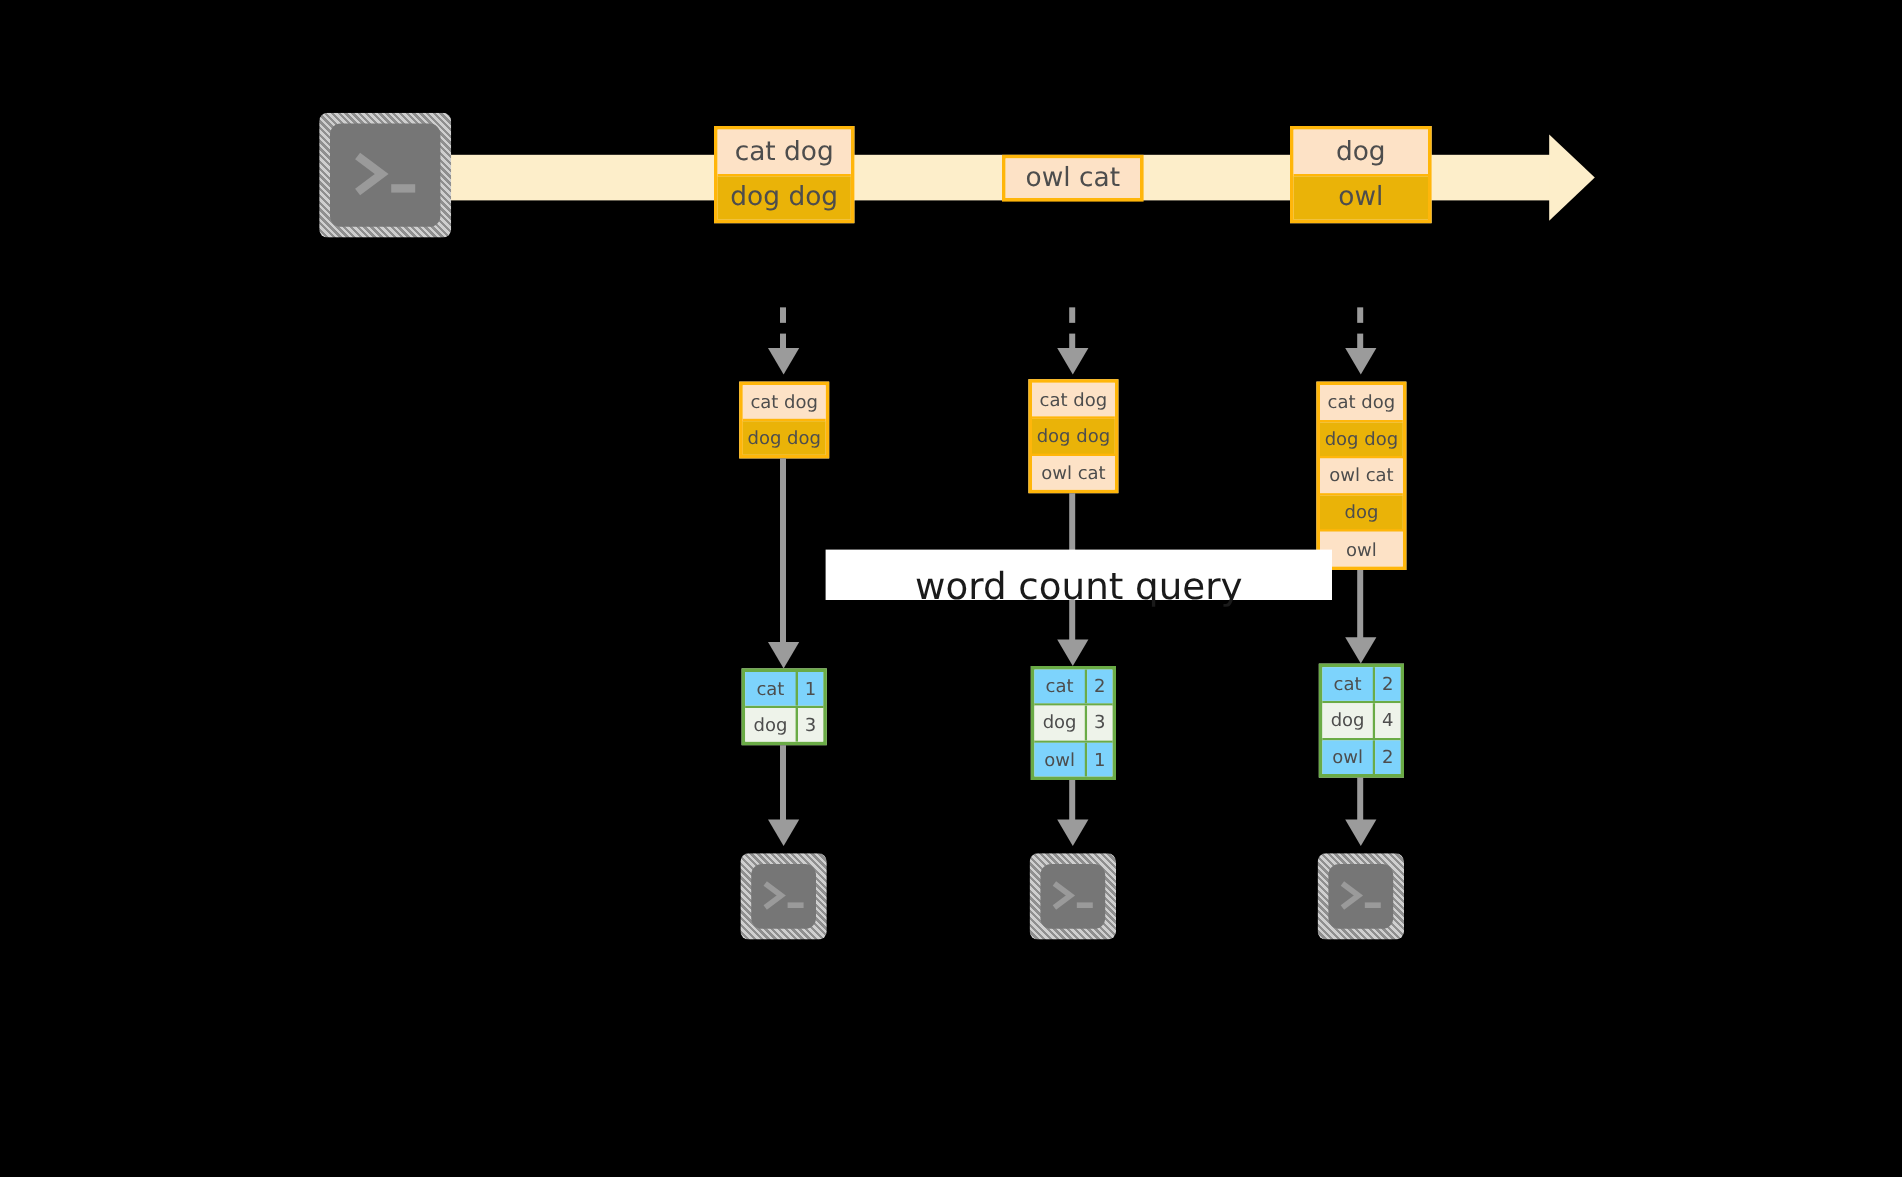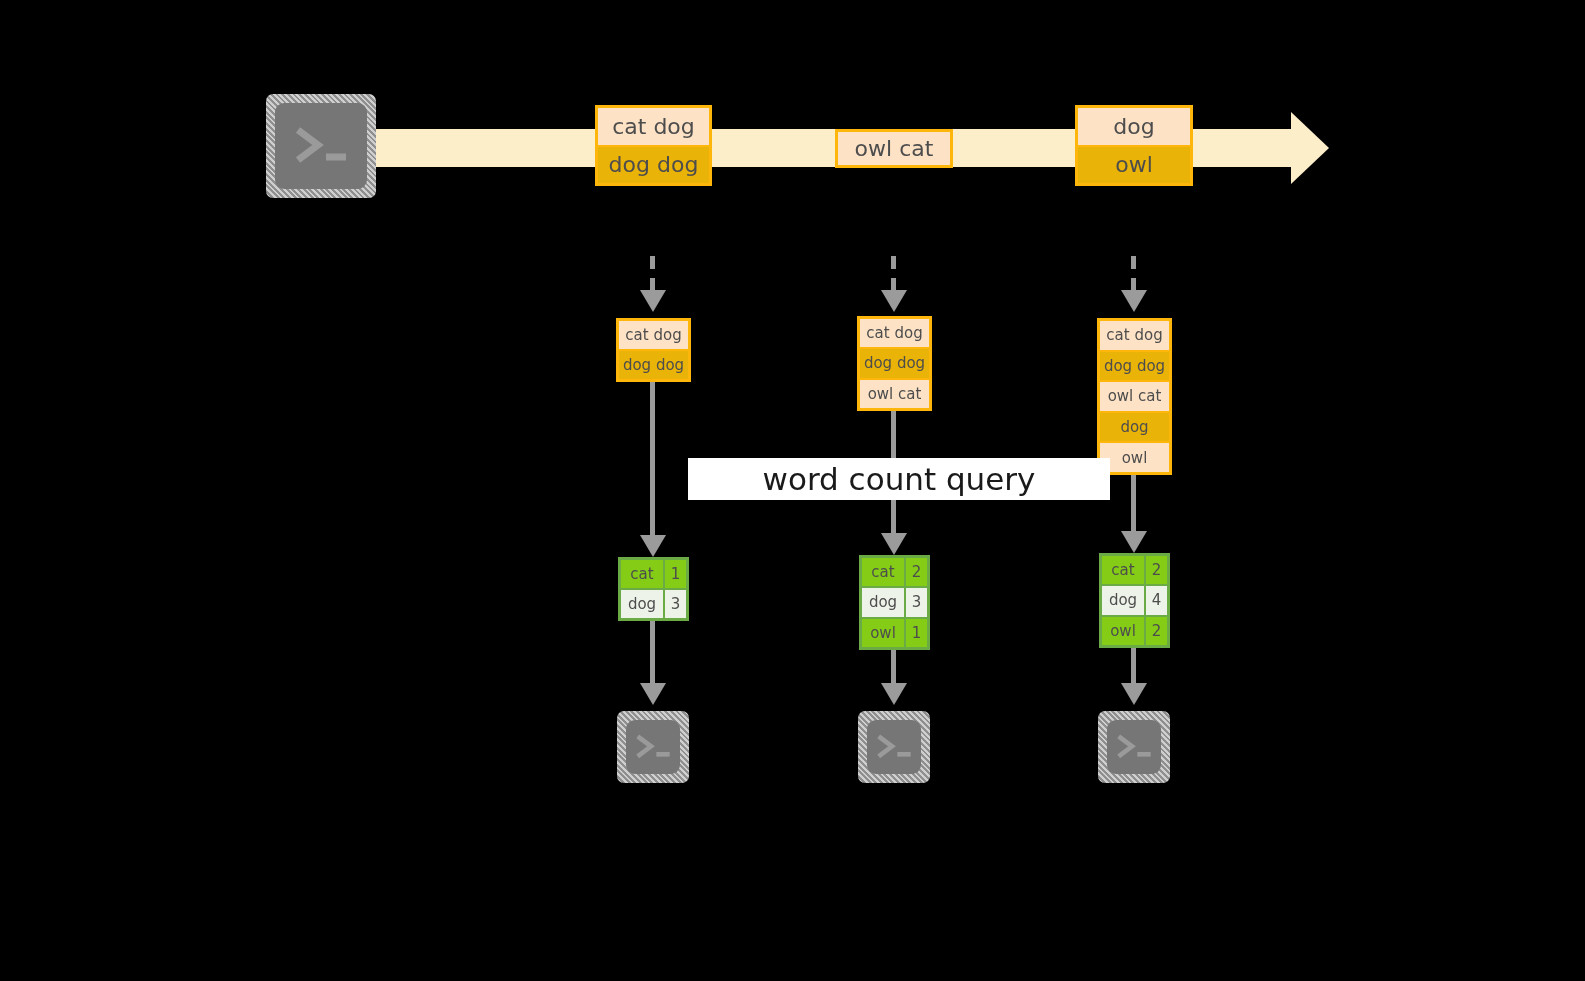--- a/index.html
+++ b/index.html
@@ -93,21 +93,21 @@
     flex-direction: column;
   }
   .cnt-row {
     flex: 1 1 0;
     display: flex;
     box-sizing: border-box;
     border-bottom: 2px solid #6aab46;
     color: #4d4d4d;
   }
   .cnt-row:last-child { border-bottom: none; }
-  .cnt-row.dark .cnt-key, .cnt-row.dark .cnt-val { background: #84cc16; text-align: center; }
+  .cnt-row.dark .cnt-key, .cnt-row.dark .cnt-val { background: #7dd3fc; text-align: center; }
   .cnt-key {
     display: flex;
     align-items: center;
     justify-content: center;
     box-sizing: border-box;
     border-right: 2px solid #6aab46;
     background: #eef3ea;
   }
   .cnt-val {
     display: flex;
@@ -291,15 +291,15 @@
   <div class="terminal" style="left:1098px; top:711px; width:72px; height:72px;">
     <div class="terminal-inner">
       <svg class="term-glyph" width="50" height="32" viewBox="0 0 74 48">
         <path d="M14 8 L34 23 L14 38" stroke-width="7"></path>
         <line x1="42" y1="35" x2="62" y2="35" stroke-width="7"></line>
       </svg>
     </div>
   </div>
 
   <div class="query-band" style="left:688px; top:458px; width:422px; height:42px;"></div>
-  <div class="query-label" style="left:688px; top:458px; width:422px; height:42px; font-size:31px;">word count query</div>
+  <div class="query-label" style="left:688px; top:468px; width:422px; height:42px; font-size:31px;">word count query</div>
 
 </div>
 
 </body></html>

